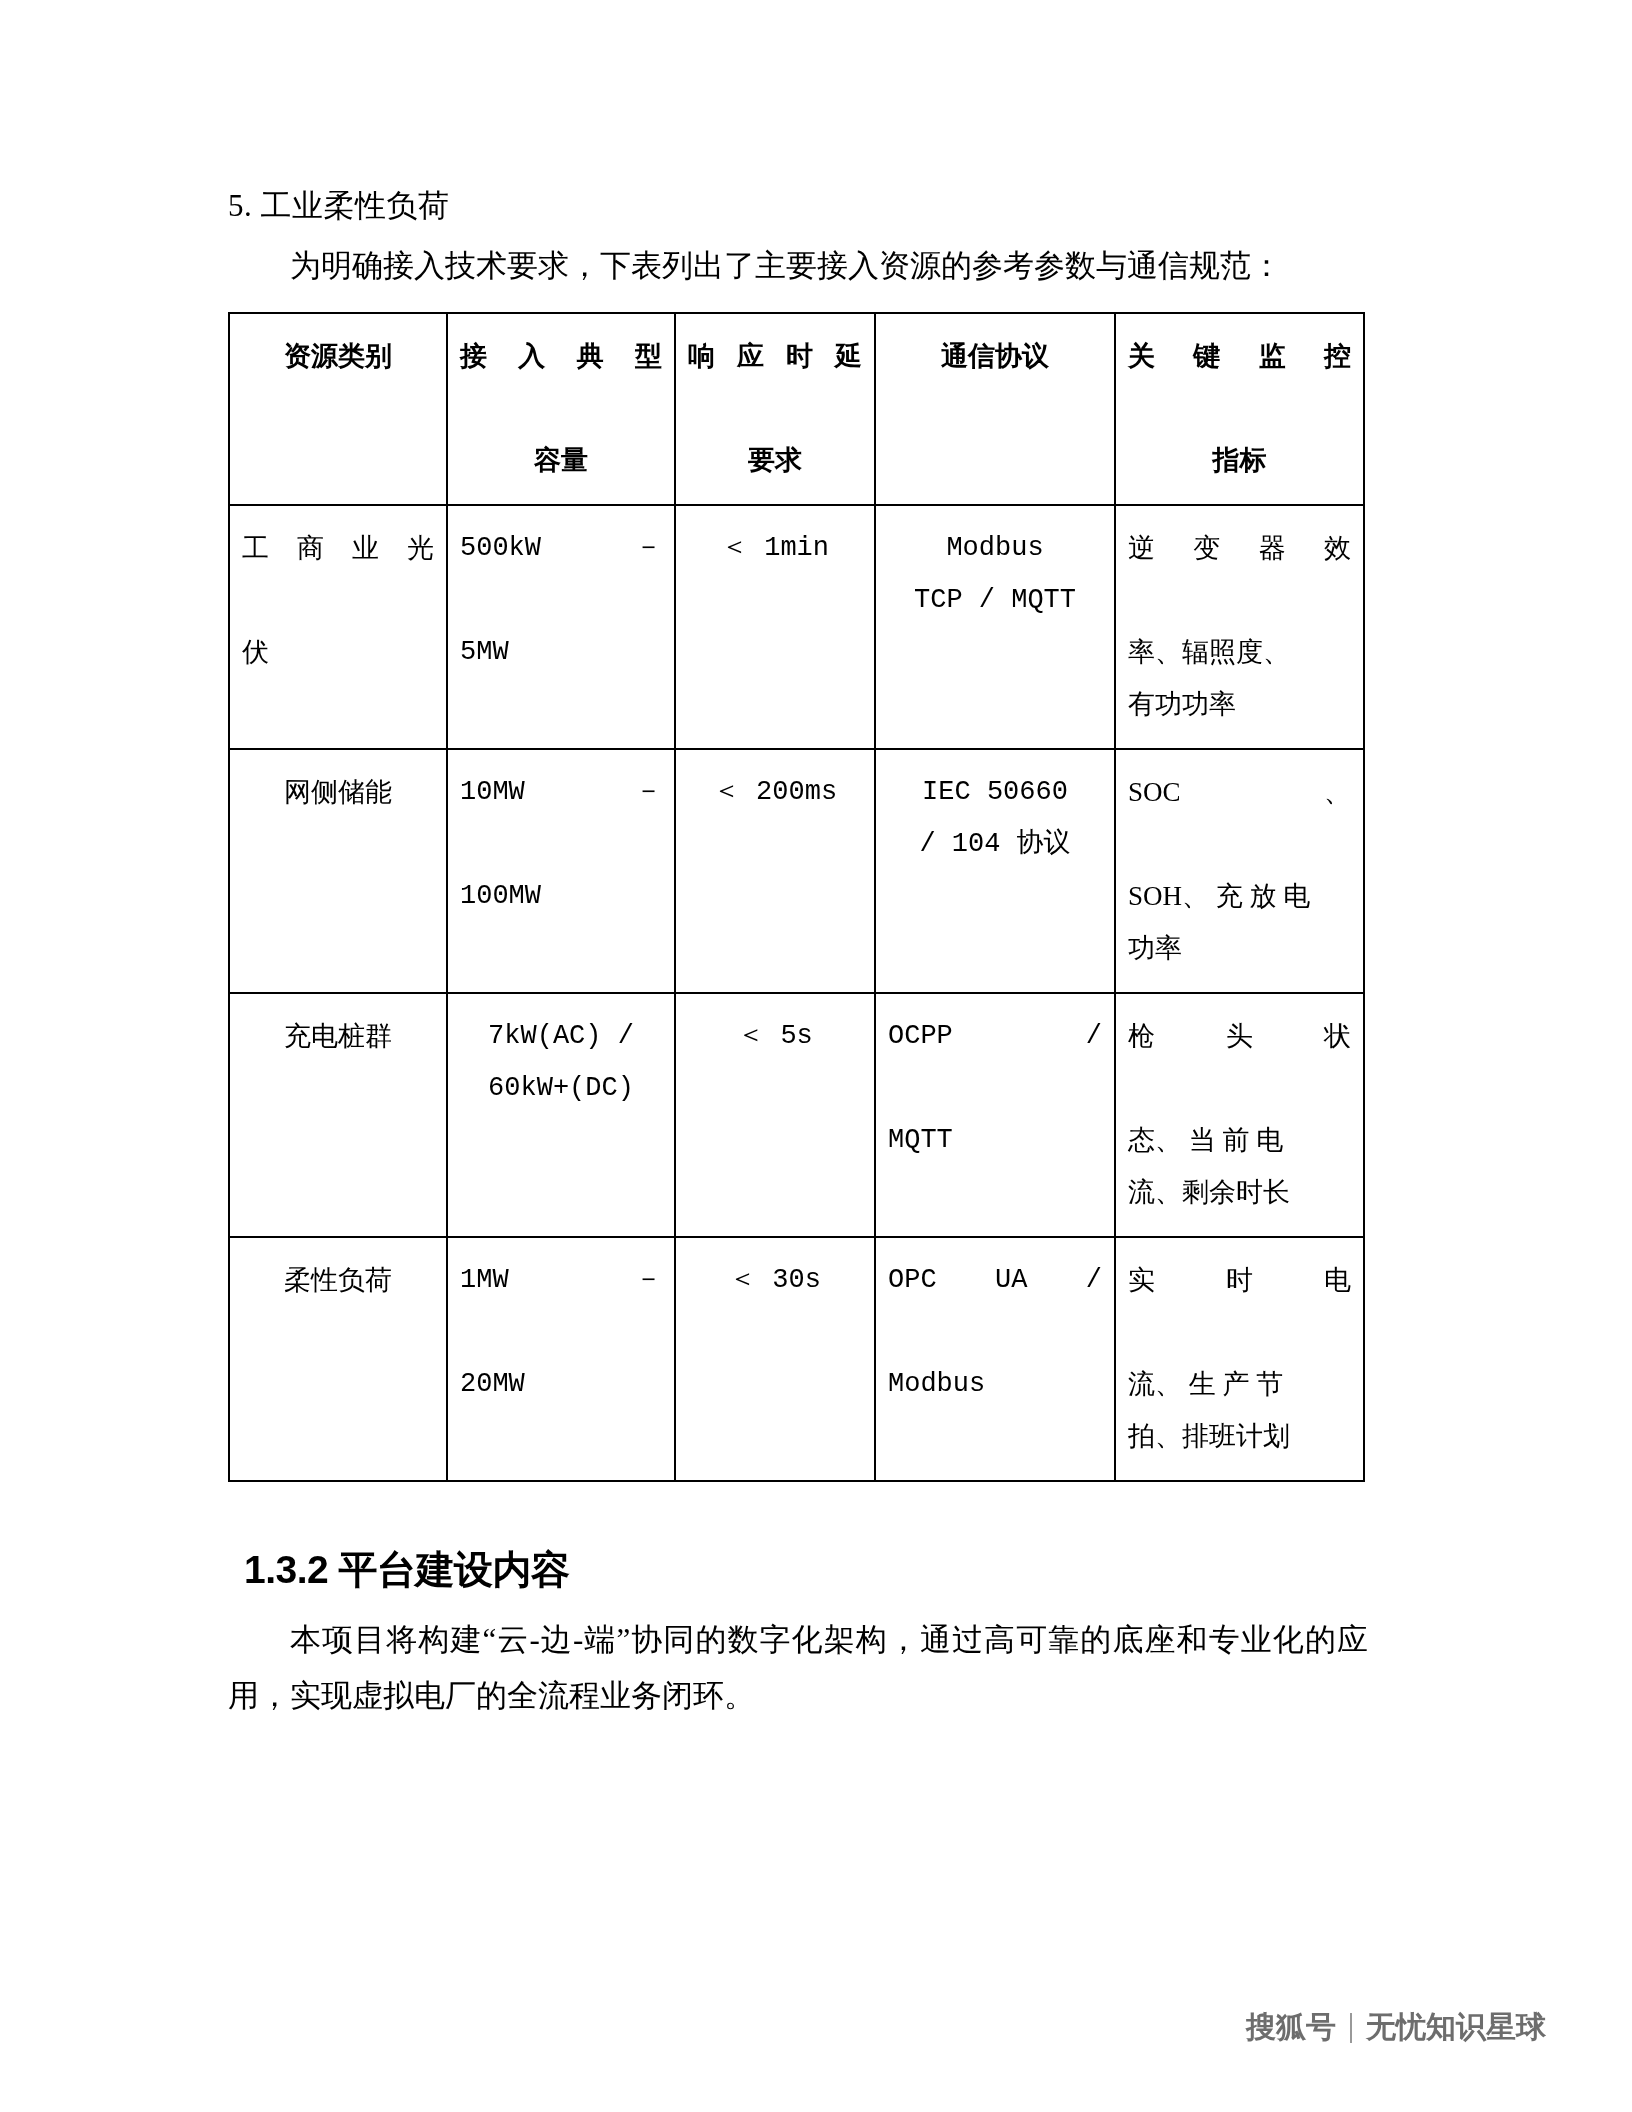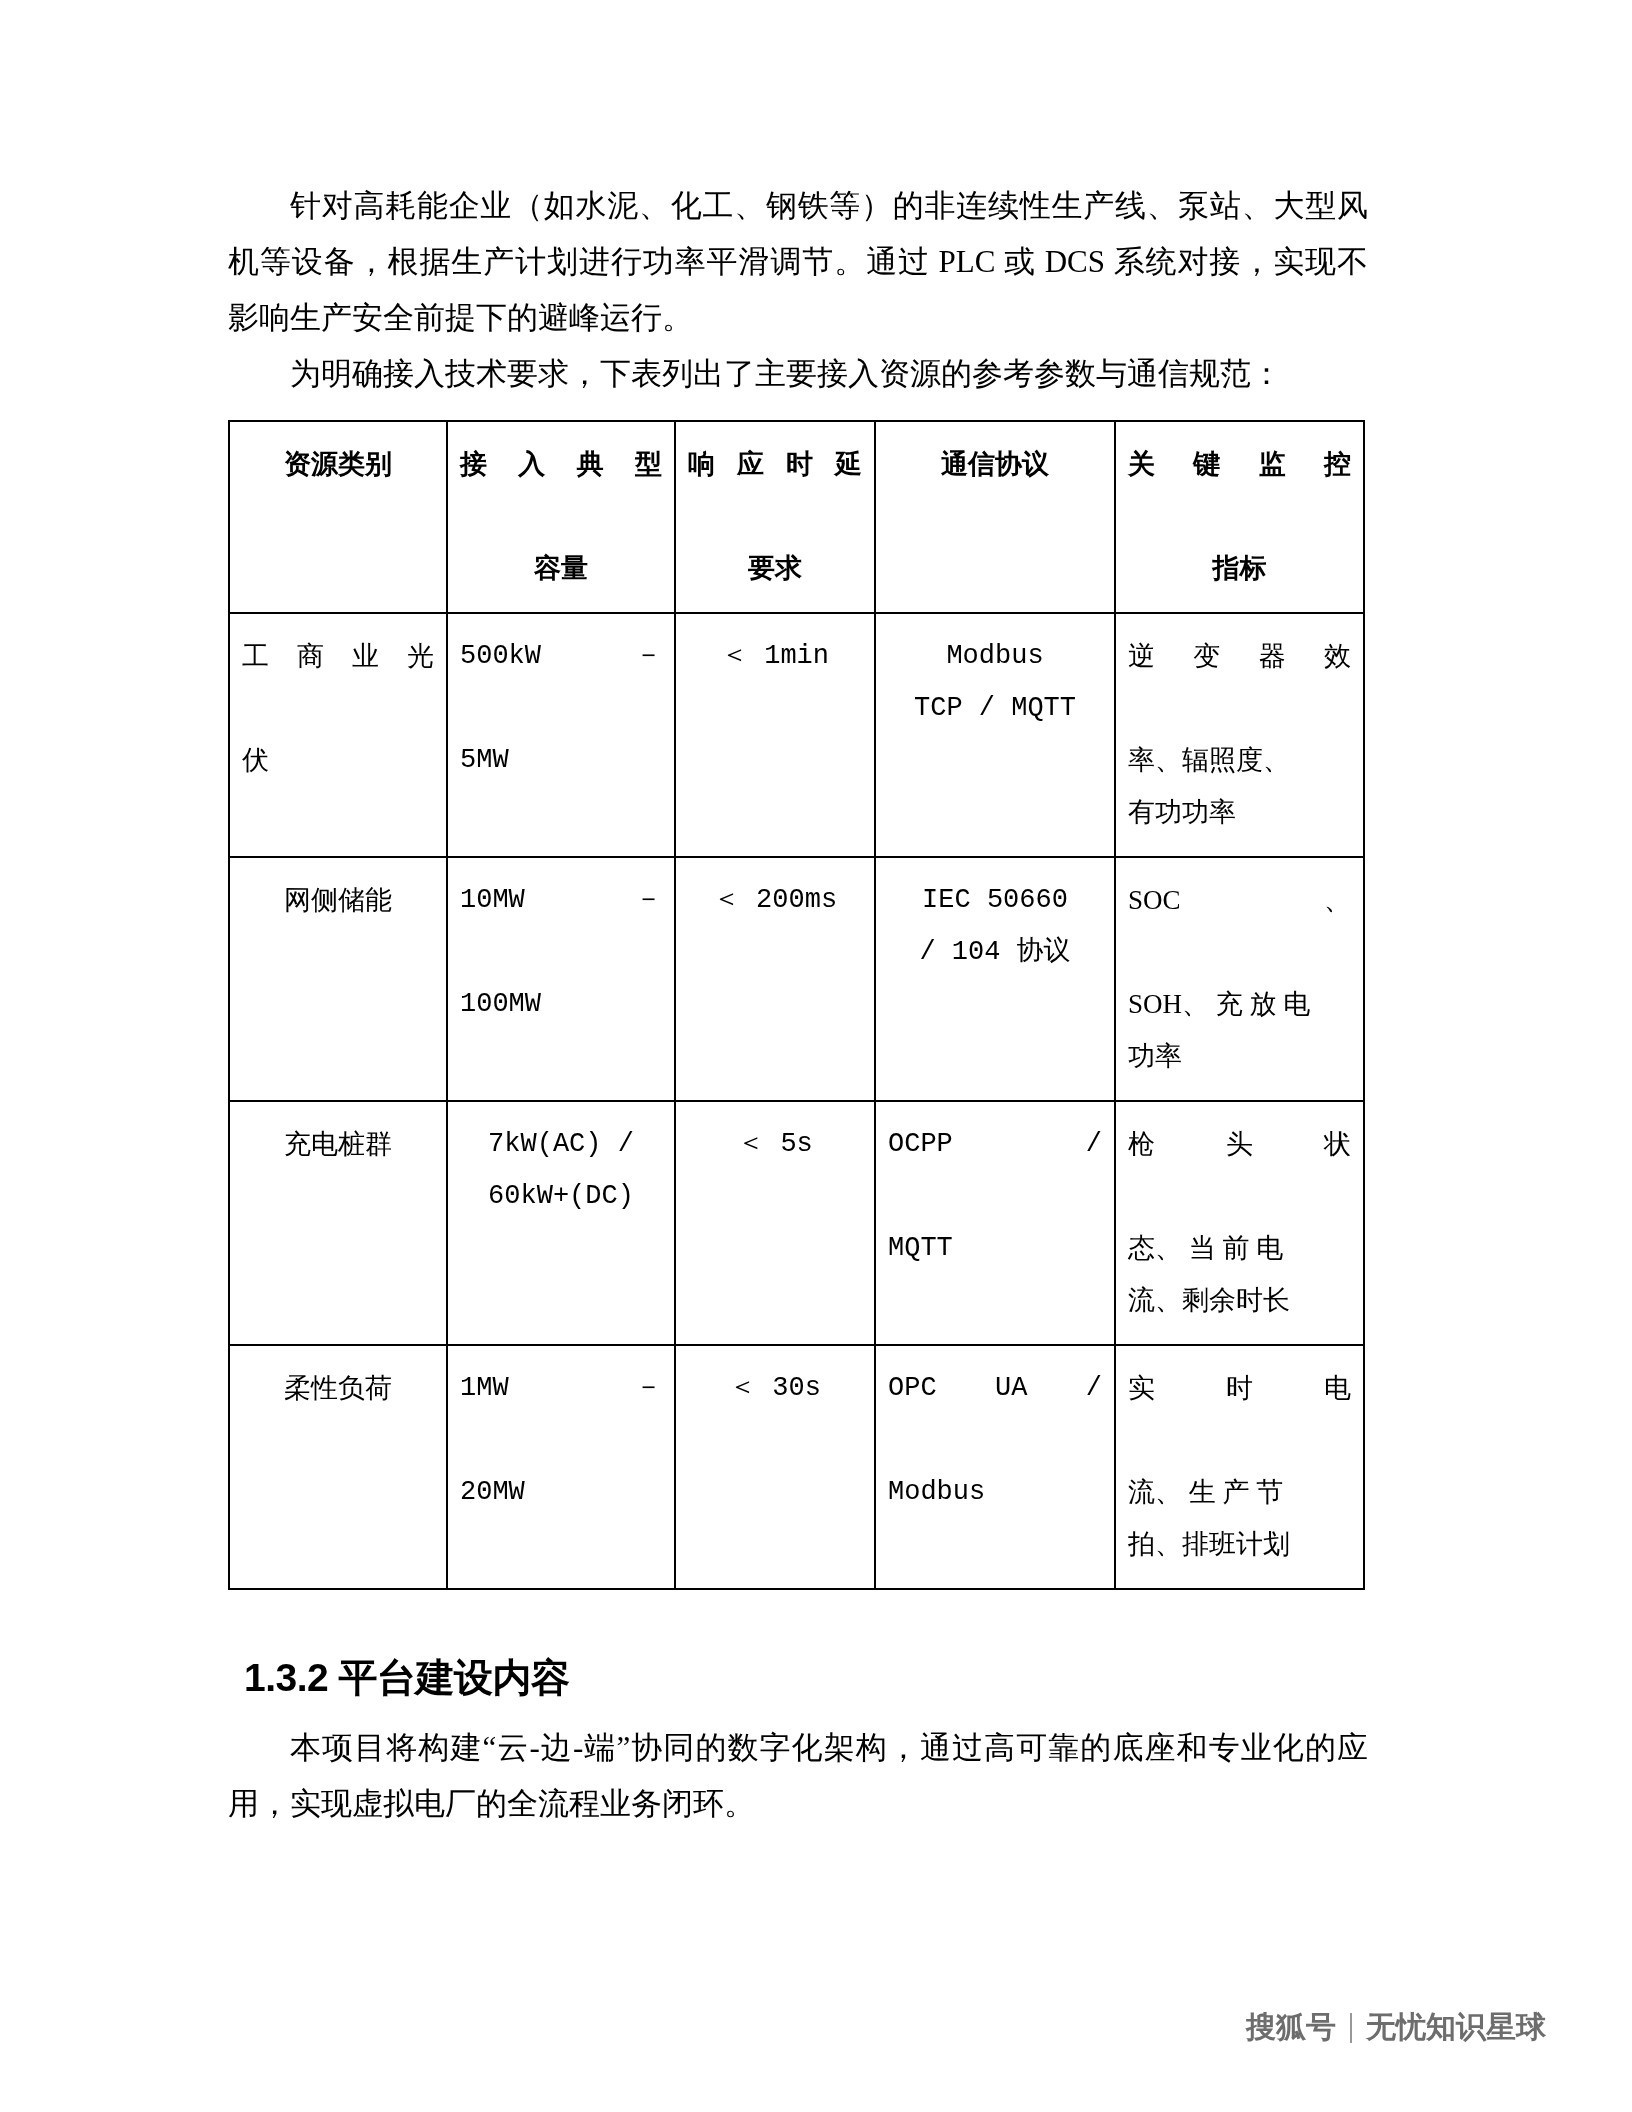--- a/index.html
+++ b/index.html
@@ -122,22 +122,22 @@
     height: 30px;
     background: #8c8c8c;
   }
 </style>
 </head>
 <body>
 
 <div class="page">
   <div class="content">
 
-
-    <p class="para indent">针对高耗能企业（如水泥、化工、钢铁等）的非连续性生产线、泵站、大型风机等设备，根据生产计划进行功率平滑调节。通过 PLC 或 DCS 系统对接，实现不影响生产安全前提下的避峰运行。</p>
+    <p class="numbered-heading">5. 工业柔性负荷</p>
+
 
     <p class="para indent">为明确接入技术要求，下表列出了主要接入资源的参考参数与通信规范：</p>
 
     <div class="tbl-wrap">
       <table class="spec">
         <colgroup>
           <col class="c1">
             <col class="c2">
             <col class="c3">
             <col class="c4">

